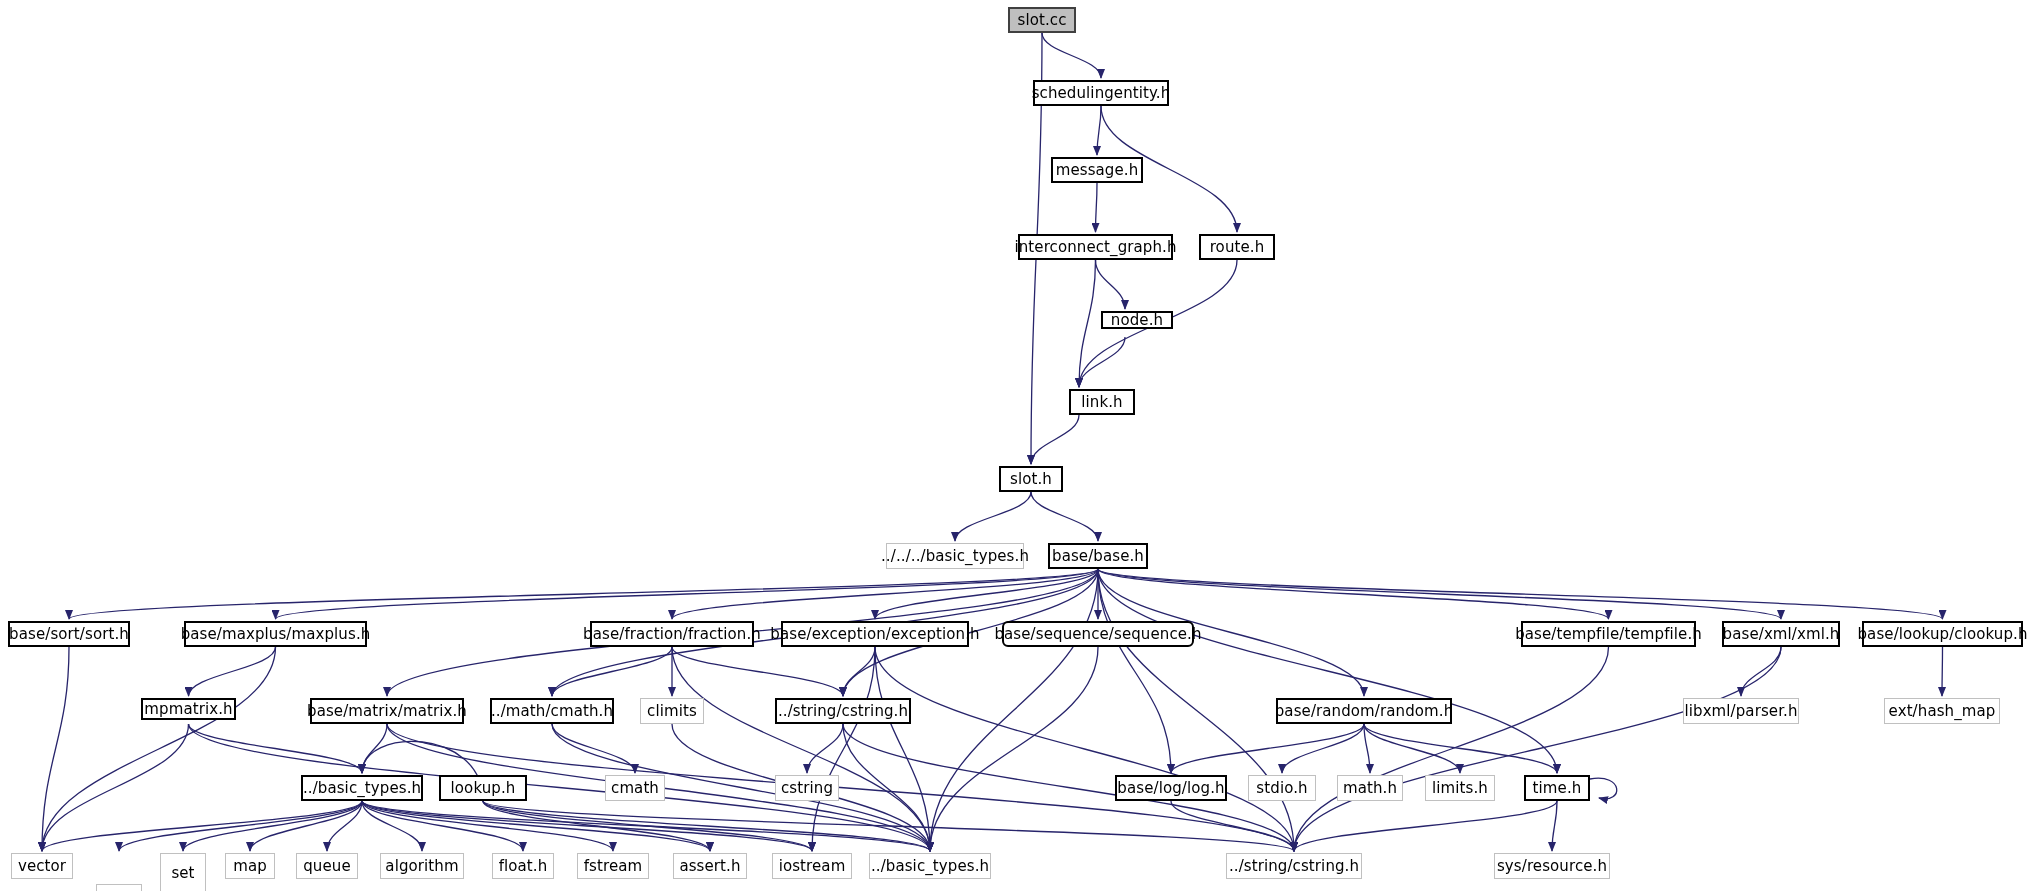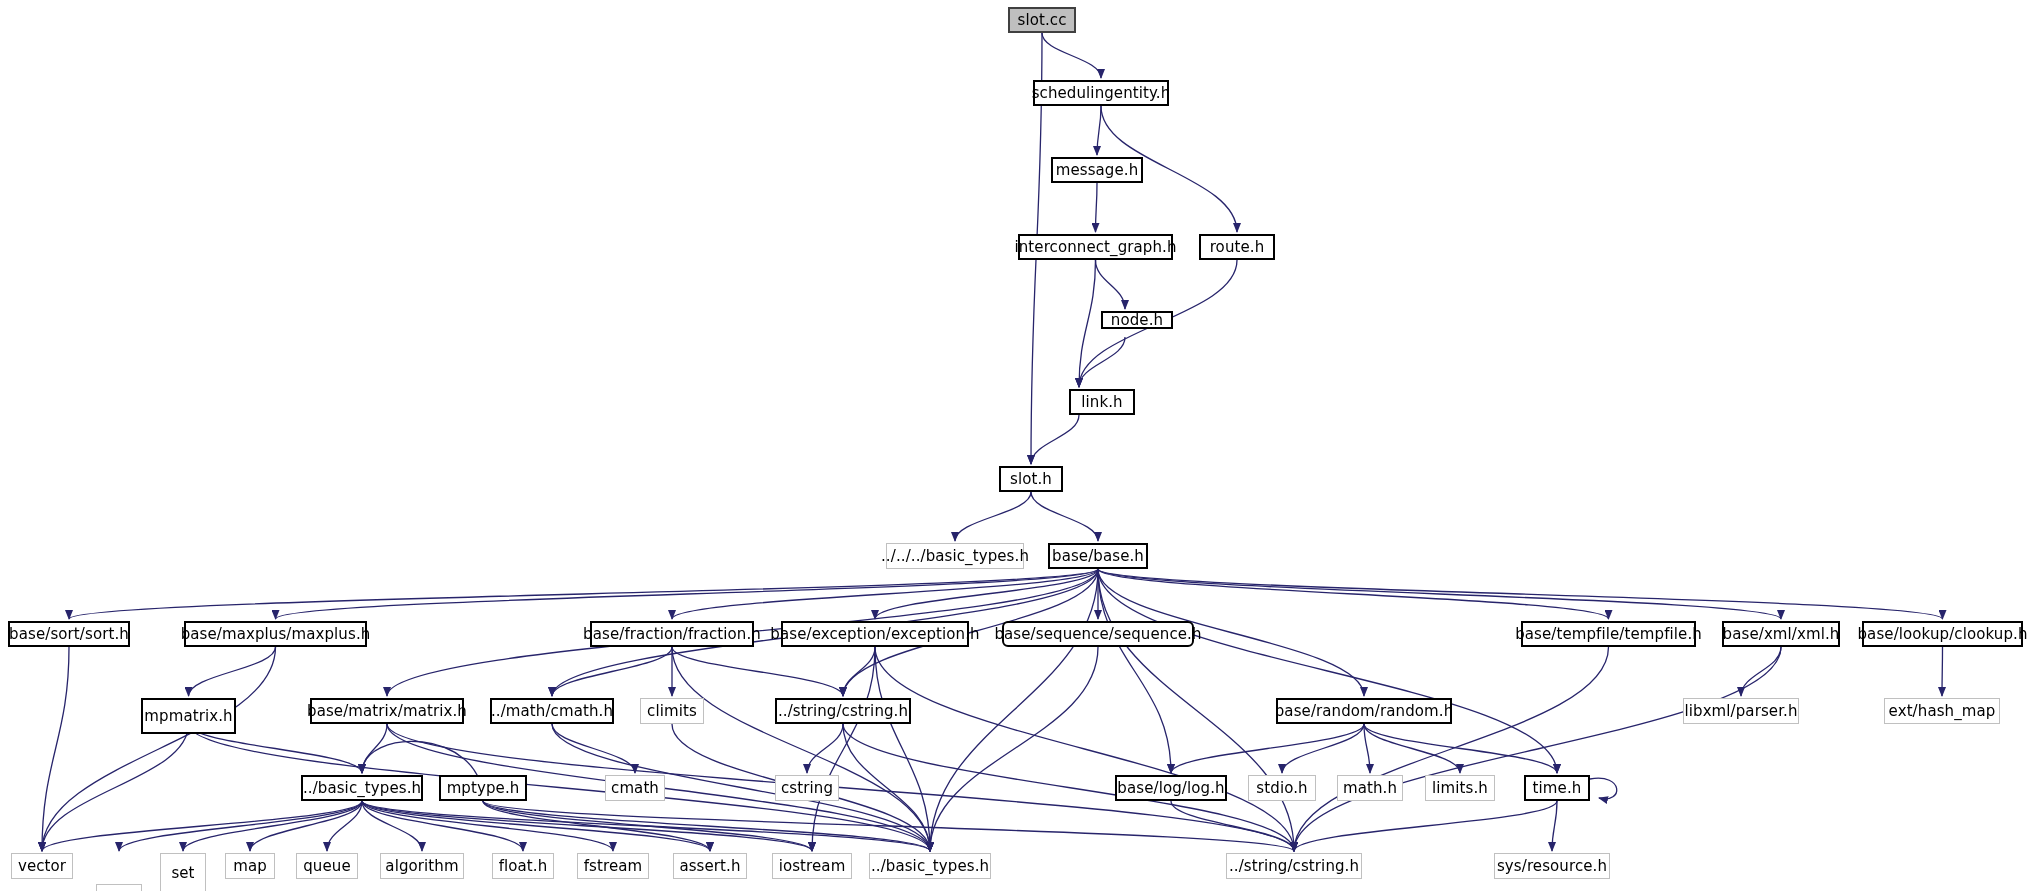--- a/index.html
+++ b/index.html
@@ -156,21 +156,21 @@
       </div>
       <div class="node hdr" style="left: 1521px; top: 621px; width: 175px; height: 26px;">
         <span class="lbl">base/tempfile/tempfile.h</span>
       </div>
       <div class="node hdr" style="left: 1722px; top: 621px; width: 118px; height: 26px;">
         <span class="lbl">base/xml/xml.h</span>
       </div>
       <div class="node hdr" style="left: 1862px; top: 621px; width: 161px; height: 26px;">
         <span class="lbl">base/lookup/clookup.h</span>
       </div>
-      <div class="node hdr" style="left: 141px; top: 698px; width: 95px; height: 36px;">
+      <div class="node hdr" style="left: 141px; top: 698px; width: 95px; height: 22px;">
         <span class="lbl">mpmatrix.h</span>
       </div>
       <div class="node hdr" style="left: 310px; top: 698px; width: 154px; height: 26px;">
         <span class="lbl">base/matrix/matrix.h</span>
       </div>
       <div class="node hdr" style="left: 490px; top: 698px; width: 124px; height: 26px;">
         <span class="lbl">../math/cmath.h</span>
       </div>
       <div class="node ext" style="left: 640px; top: 698px; width: 64px; height: 26px;">
         <span class="lbl">climits</span>
@@ -184,21 +184,21 @@
       <div class="node ext" style="left: 1683px; top: 698px; width: 116px; height: 26px;">
         <span class="lbl">libxml/parser.h</span>
       </div>
       <div class="node ext" style="left: 1884px; top: 698px; width: 116px; height: 26px;">
         <span class="lbl">ext/hash_map</span>
       </div>
       <div class="node hdr" style="left: 301px; top: 775px; width: 122px; height: 26px;">
         <span class="lbl">../basic_types.h</span>
       </div>
       <div class="node hdr" style="left: 439px; top: 775px; width: 88px; height: 26px;">
-        <span class="lbl">mptype.h</span>
+        <span class="lbl">lookup.h</span>
       </div>
       <div class="node ext" style="left: 605px; top: 775px; width: 60px; height: 26px;">
         <span class="lbl">cmath</span>
       </div>
       <div class="node ext" style="left: 775px; top: 775px; width: 64px; height: 26px;">
         <span class="lbl">cstring</span>
       </div>
       <div class="node hdr" style="left: 1115px; top: 775px; width: 112px; height: 26px;">
         <span class="lbl">base/log/log.h</span>
       </div>

